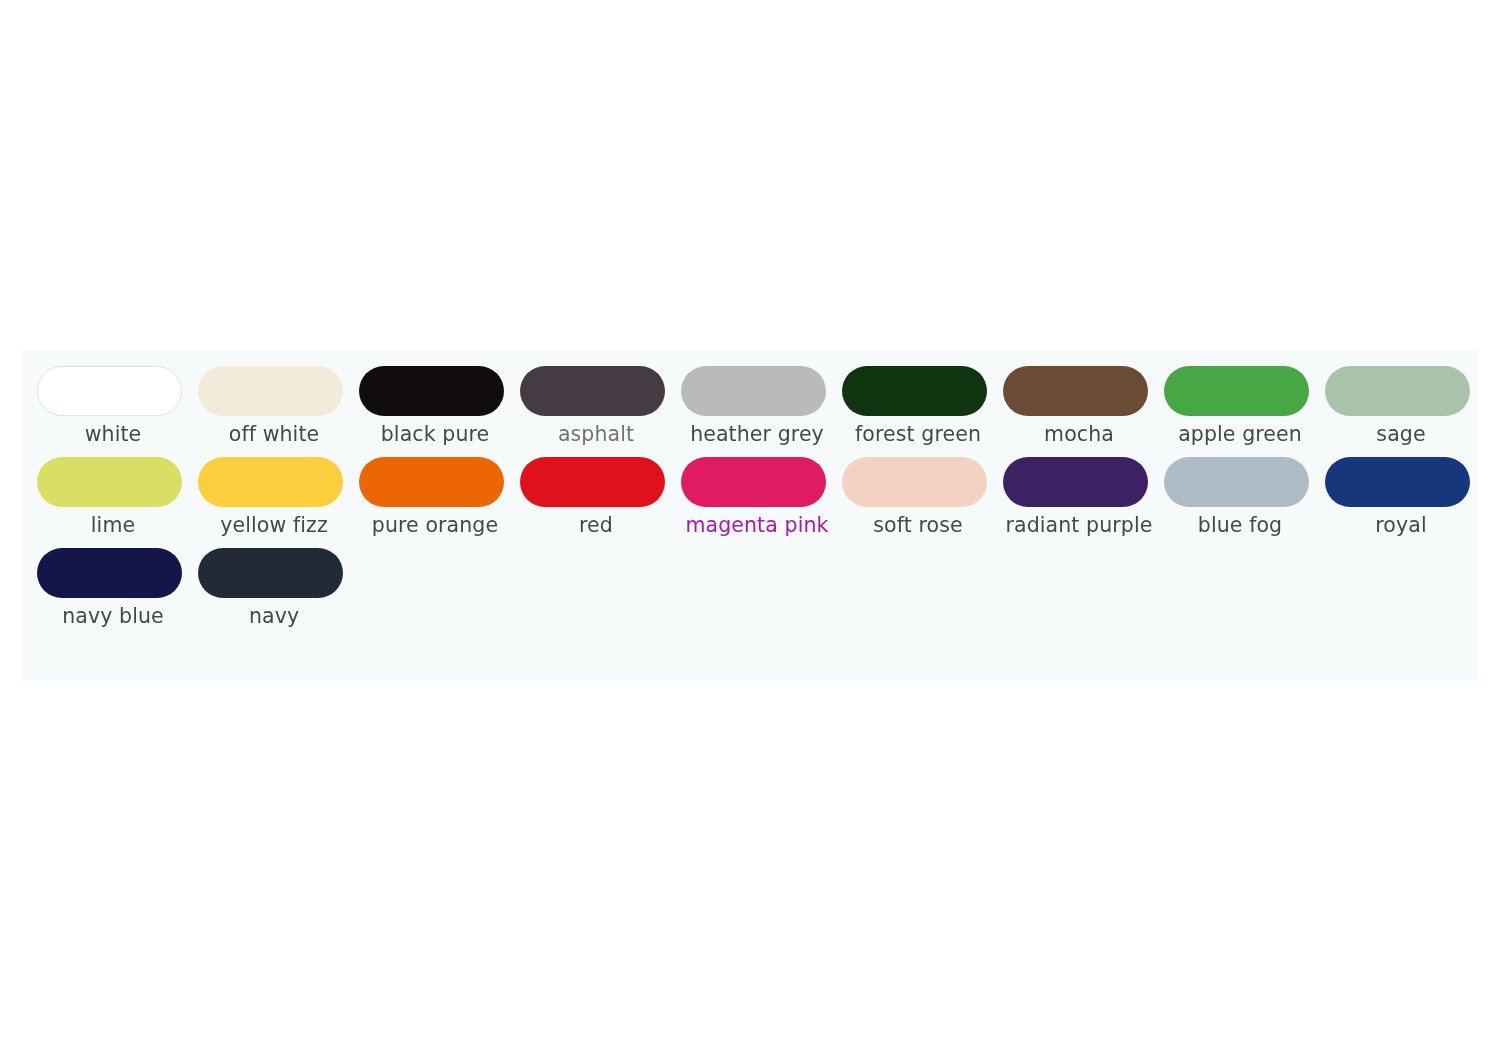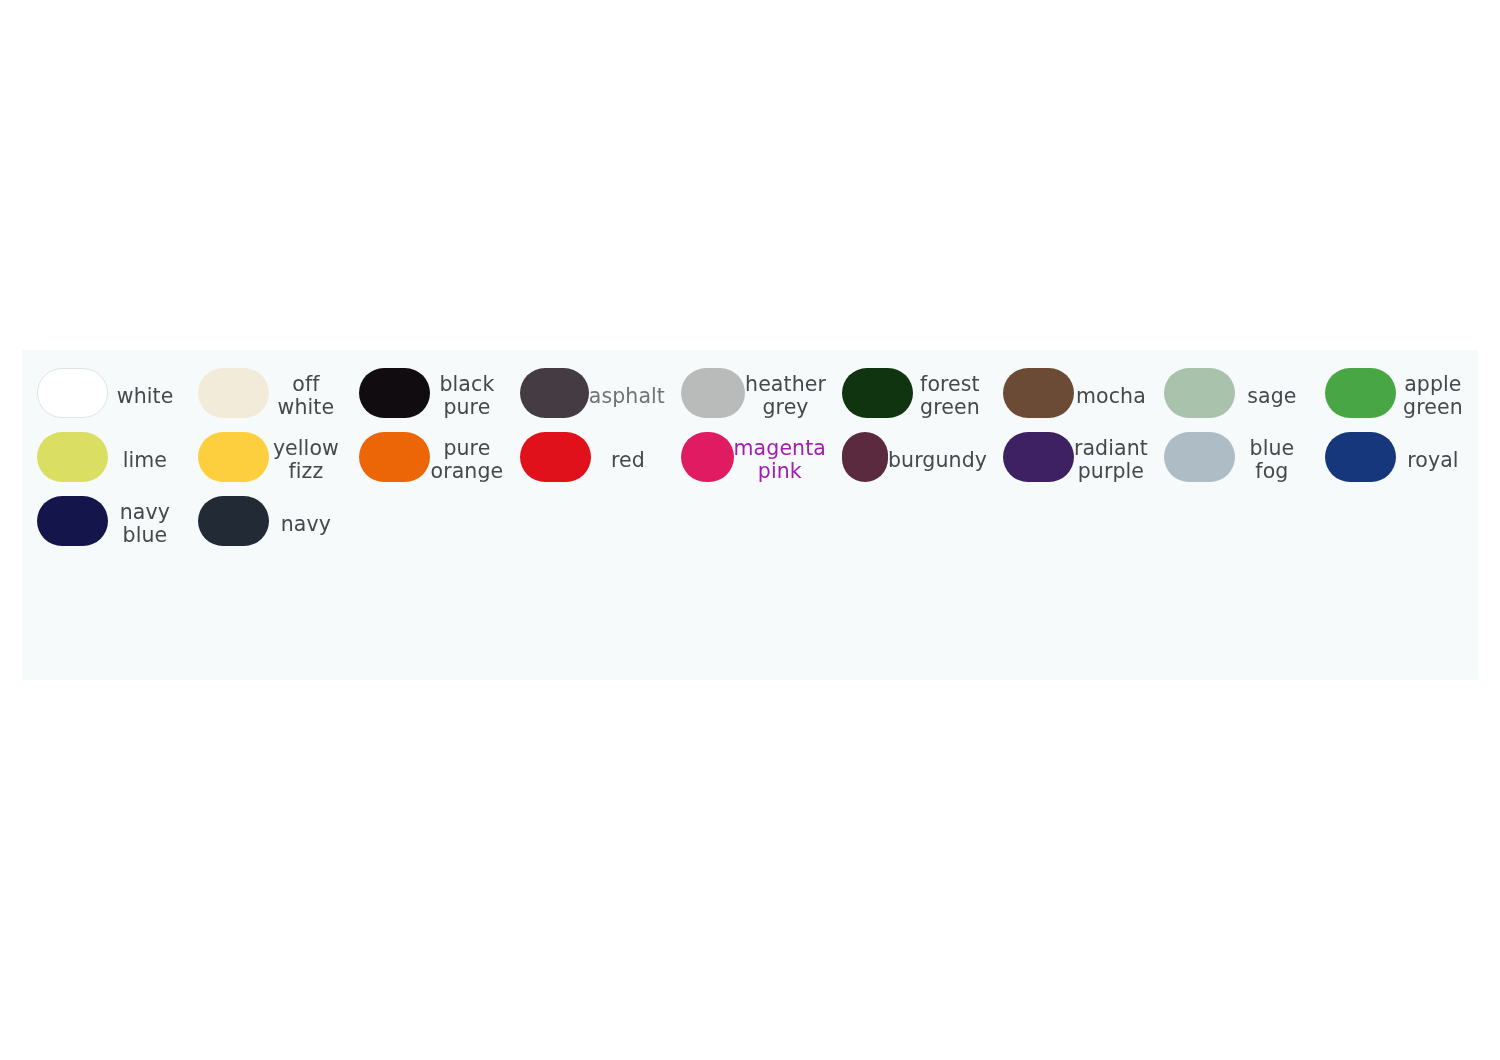--- a/index.html
+++ b/index.html
@@ -30,22 +30,21 @@
     flex-wrap: wrap;
     align-content: flex-start;
     width: 1449px;
   }
 
   .swatch-option {
     width: 145px;
     margin-right: 16px;
     margin-bottom: 11px;
     display: flex;
-    flex-direction: row;
-    align-items: center;
+    flex-direction: column;
     cursor: pointer;
   }
 
   .swatch-chip {
     width: 145px;
     height: 50px;
     border-radius: 26px;
     box-sizing: border-box;
   }
 
@@ -90,26 +89,26 @@
       </div>
       <div class="swatch-option">
         <div class="swatch-chip" style="background: rgb(16, 52, 15);"></div>
         <div class="swatch-label" style="color: rgb(70, 72, 76);">forest green</div>
       </div>
       <div class="swatch-option">
         <div class="swatch-chip" style="background: rgb(107, 75, 53);"></div>
         <div class="swatch-label" style="color: rgb(70, 72, 76);">mocha</div>
       </div>
       <div class="swatch-option">
+        <div class="swatch-chip" style="background: rgb(72, 167, 68);"></div>
+        <div class="swatch-label" style="color: rgb(70, 72, 76);">apple green</div>
+      </div>
+      <div class="swatch-option">
         <div class="swatch-chip" style="background: rgb(168, 194, 172);"></div>
         <div class="swatch-label" style="color: rgb(70, 72, 76);">sage</div>
-      </div>
-      <div class="swatch-option">
-        <div class="swatch-chip" style="background: rgb(72, 167, 68);"></div>
-        <div class="swatch-label" style="color: rgb(70, 72, 76);">apple green</div>
       </div>
       <div class="swatch-option">
         <div class="swatch-chip" style="background: rgb(218, 222, 99);"></div>
         <div class="swatch-label" style="color: rgb(70, 72, 76);">lime</div>
       </div>
       <div class="swatch-option">
         <div class="swatch-chip" style="background: rgb(253, 207, 63);"></div>
         <div class="swatch-label" style="color: rgb(70, 72, 76);">yellow fizz</div>
       </div>
       <div class="swatch-option">
@@ -118,22 +117,22 @@
       </div>
       <div class="swatch-option">
         <div class="swatch-chip" style="background: rgb(225, 17, 28);"></div>
         <div class="swatch-label" style="color: rgb(70, 72, 76);">red</div>
       </div>
       <div class="swatch-option">
         <div class="swatch-chip" style="background: rgb(224, 27, 98);"></div>
         <div class="swatch-label" style="color: #a21caf;">magenta pink</div>
       </div>
       <div class="swatch-option">
-        <div class="swatch-chip" style="background: rgb(92, 42, 62);"></div>
-        <div class="swatch-label" style="color: rgb(70, 72, 76);">burgundy</div>
+        <div class="swatch-chip" style="background: rgb(244, 210, 194);"></div>
+        <div class="swatch-label" style="color: rgb(70, 72, 76);">soft rose</div>
       </div>
       <div class="swatch-option">
         <div class="swatch-chip" style="background: rgb(61, 33, 99);"></div>
         <div class="swatch-label" style="color: rgb(70, 72, 76);">radiant purple</div>
       </div>
       <div class="swatch-option">
         <div class="swatch-chip" style="background: rgb(173, 188, 197);"></div>
         <div class="swatch-label" style="color: rgb(70, 72, 76);">blue fog</div>
       </div>
       <div class="swatch-option">

